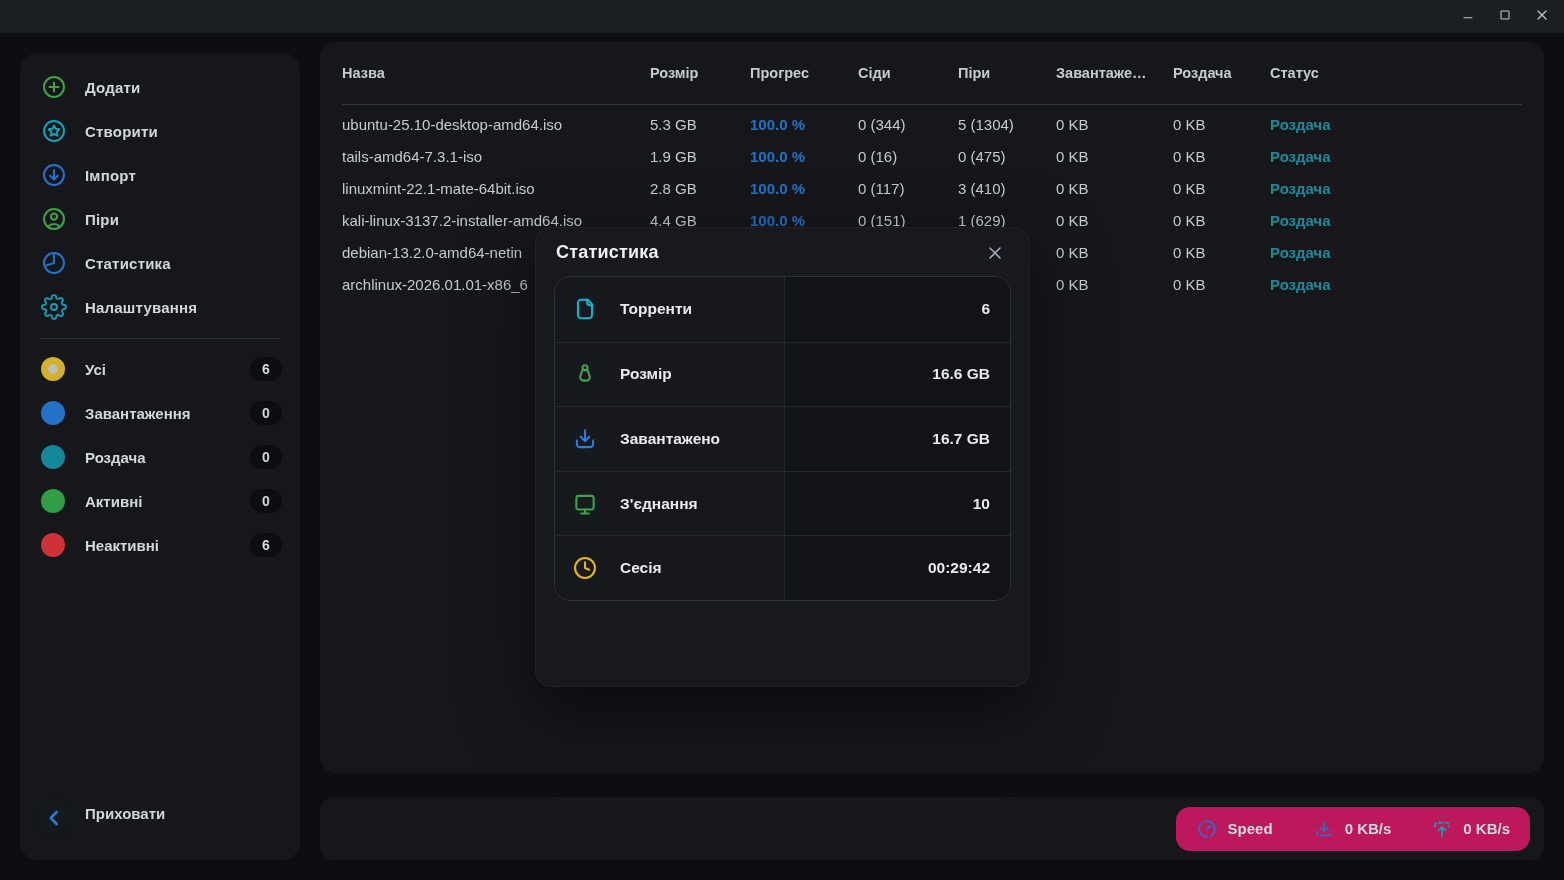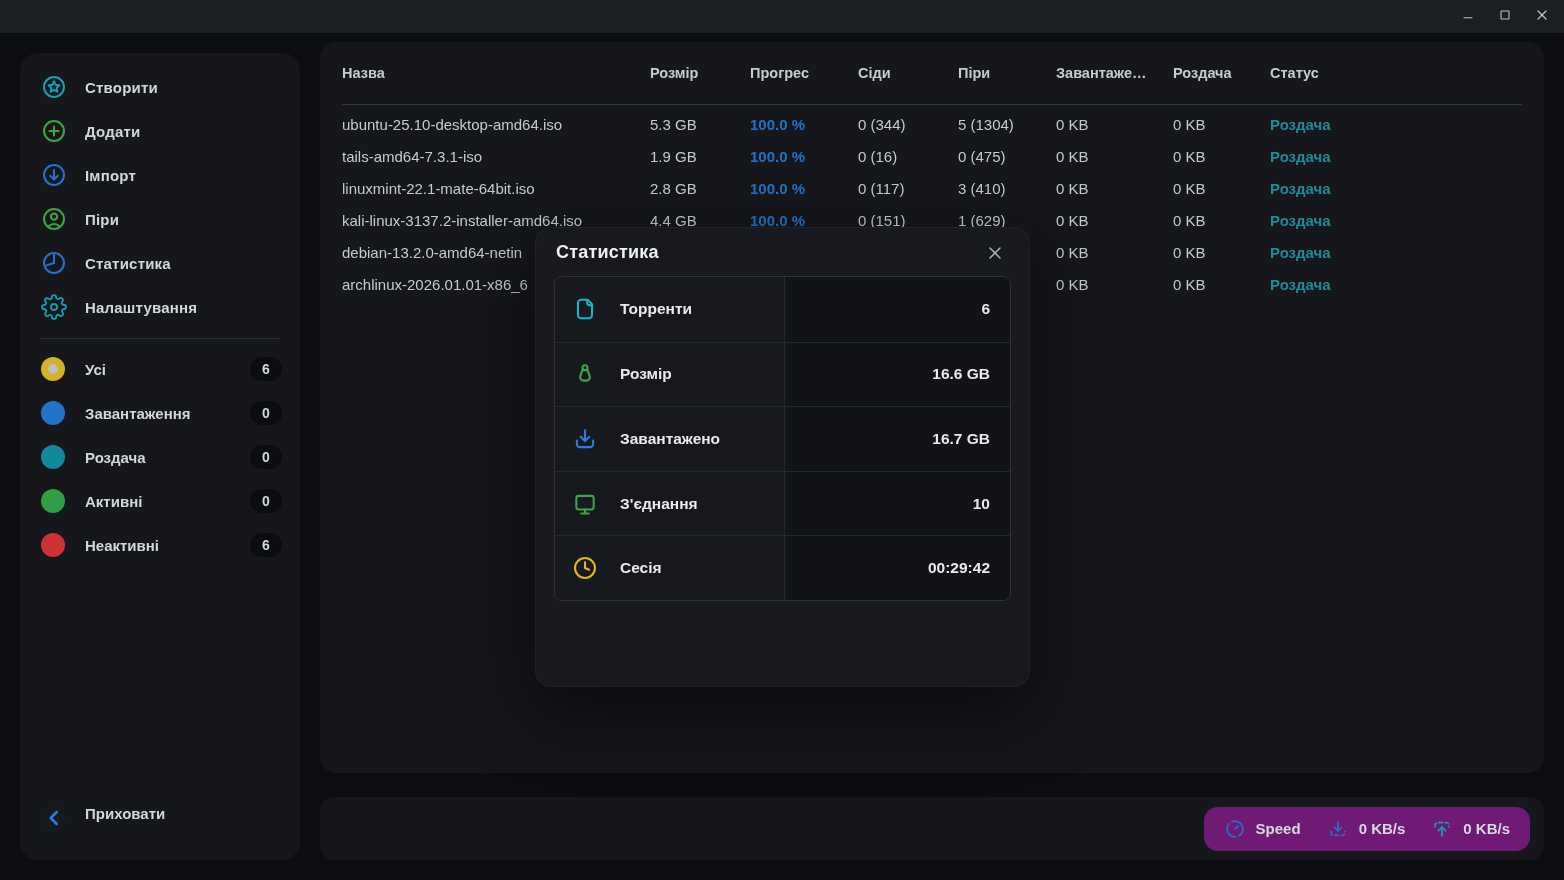--- a/index.html
+++ b/index.html
@@ -46,38 +46,38 @@
   .thead-row .hcell { font-size:14.5px; font-weight:700; color:#c7cbcf; white-space:nowrap; overflow:hidden; }
   .tbody { padding-top:3px; }
   .tbody .trow { cursor:default; }
   .cell { font-size:15px; color:#c6cad0; white-space:nowrap; overflow:hidden; }
   .cell.progress { color:#2272c8; font-weight:600; }
   .cell.status { color:#1f8a99; font-weight:600; }
 
   
   .bottom-bar { position:absolute; left:320px; top:797px; width:1224px; height:63px;
                 background:#15171b; border-radius:14px; display:flex; align-items:center; justify-content:flex-end; }
-  .speed-group { display:flex; align-items:center; gap:26px; background:#701a75; border-radius:14px;
+  .speed-group { display:flex; align-items:center; gap:40px; background:#be185d; border-radius:14px;
                  padding:11px 20px; margin-right:14px; }
   .speed-chip { display:flex; align-items:center; gap:10px; }
   .speed-chip .icon { width:22px; height:22px; }
   .speed-chip .icon svg { width:22px; height:22px; }
   .speed-chip .lbl { font-size:15px; font-weight:700; color:#d6d9dd; }
   .ic-blue { color:#2671cb; }
   .ic-teal { color:#14a0b4; }
 
   
   .modal { position:absolute; left:535px; top:227px; width:495px; height:460px;
            background:#17191e; border-radius:16px; border:1px solid rgba(255,255,255,.04);
            box-shadow:0 24px 70px rgba(0,0,0,.55); z-index:10; }
   .modal-header { display:flex; align-items:center; justify-content:space-between; padding:14px 20px 0 20px; }
   .modal-title { font-size:18px; font-weight:800; color:#eef0f3; letter-spacing:.2px; }
   .modal-close { width:20px; height:20px; color:#a9b1b9; cursor:pointer; margin-right:4px; }
   .modal-close svg { width:20px; height:20px; }
-  .stats-table { margin:13px 18px 0 18px; border:1px solid #2f3238; border-radius:8px; overflow:hidden; }
+  .stats-table { margin:13px 18px 0 18px; border:1px solid #2f3238; border-radius:16px; overflow:hidden; }
   .stats-row { display:grid; grid-template-columns:230px 1fr; height:64.6px; }
   .stats-row + .stats-row { border-top:1px solid #24272c; }
   .stats-left { background:#16181c; border-right:1px solid #24272c; display:flex; align-items:center; padding-left:17px; }
   .stats-left .icon { width:26px; height:26px; flex:0 0 26px; filter:drop-shadow(0 0 9px rgba(120,180,255,.12)); }
   .stats-left .icon svg { width:26px; height:26px; }
   .stats-left .lbl { margin-left:22px; font-size:15.5px; font-weight:700; color:#e8eaed; }
   .stats-right { background:#111316; display:flex; align-items:center; justify-content:flex-end; padding-right:20px; }
   .stats-right .val { font-size:15.5px; font-weight:600; color:#e8eaed; }
 </style>
 </head>
@@ -100,34 +100,34 @@
         <span class="iconslot"><svg viewBox="0 0 24 24" fill="none" stroke="currentColor" stroke-width="1.8" stroke-linecap="round" stroke-linejoin="round">
             <line x1="6" y1="6" x2="18" y2="18"></line>
             <line x1="18" y1="6" x2="6" y2="18"></line>
           </svg></span>
       </div>
   </div>
 
   <aside class="sidebar">
     <nav class="menu" id="menu-mount">
   <div class="menu-item">
-    <span class="icon" style="color: rgb(20, 160, 180);"><svg viewBox="0 0 24 24" fill="none" stroke="currentColor" stroke-width="1.9" stroke-linecap="round" stroke-linejoin="round">
-              <circle cx="12" cy="12" r="9.2"></circle>
-              <path d="M12 6.9l1.5 3.1 3.4.5-2.45 2.4.6 3.4L12 14.7l-3.05 1.6.6-3.4-2.45-2.4 3.4-.5z"></path>
-            </svg></span>
-    <span class="lbl">Створити</span>
-  </div>
-
-  <div class="menu-item">
     <span class="icon" style="color: rgb(63, 163, 70);"><svg viewBox="0 0 24 24" fill="none" stroke="currentColor" stroke-width="1.9" stroke-linecap="round" stroke-linejoin="round">
               <circle cx="12" cy="12" r="9.2"></circle>
               <line x1="12" y1="7.8" x2="12" y2="16.2"></line>
               <line x1="7.8" y1="12" x2="16.2" y2="12"></line>
             </svg></span>
     <span class="lbl">Додати</span>
+  </div>
+
+  <div class="menu-item">
+    <span class="icon" style="color: rgb(20, 160, 180);"><svg viewBox="0 0 24 24" fill="none" stroke="currentColor" stroke-width="1.9" stroke-linecap="round" stroke-linejoin="round">
+              <circle cx="12" cy="12" r="9.2"></circle>
+              <path d="M12 6.9l1.5 3.1 3.4.5-2.45 2.4.6 3.4L12 14.7l-3.05 1.6.6-3.4-2.45-2.4 3.4-.5z"></path>
+            </svg></span>
+    <span class="lbl">Створити</span>
   </div>
 
   <div class="menu-item">
     <span class="icon" style="color: rgb(38, 113, 203);"><svg viewBox="0 0 24 24" fill="none" stroke="currentColor" stroke-width="1.9" stroke-linecap="round" stroke-linejoin="round">
               <circle cx="12" cy="12" r="9.2"></circle>
               <line x1="12" y1="7.5" x2="12" y2="15.6"></line>
               <polyline points="8.5 12.6 12 16.1 15.5 12.6"></polyline>
             </svg></span>
     <span class="lbl">Імпорт</span>
   </div>

